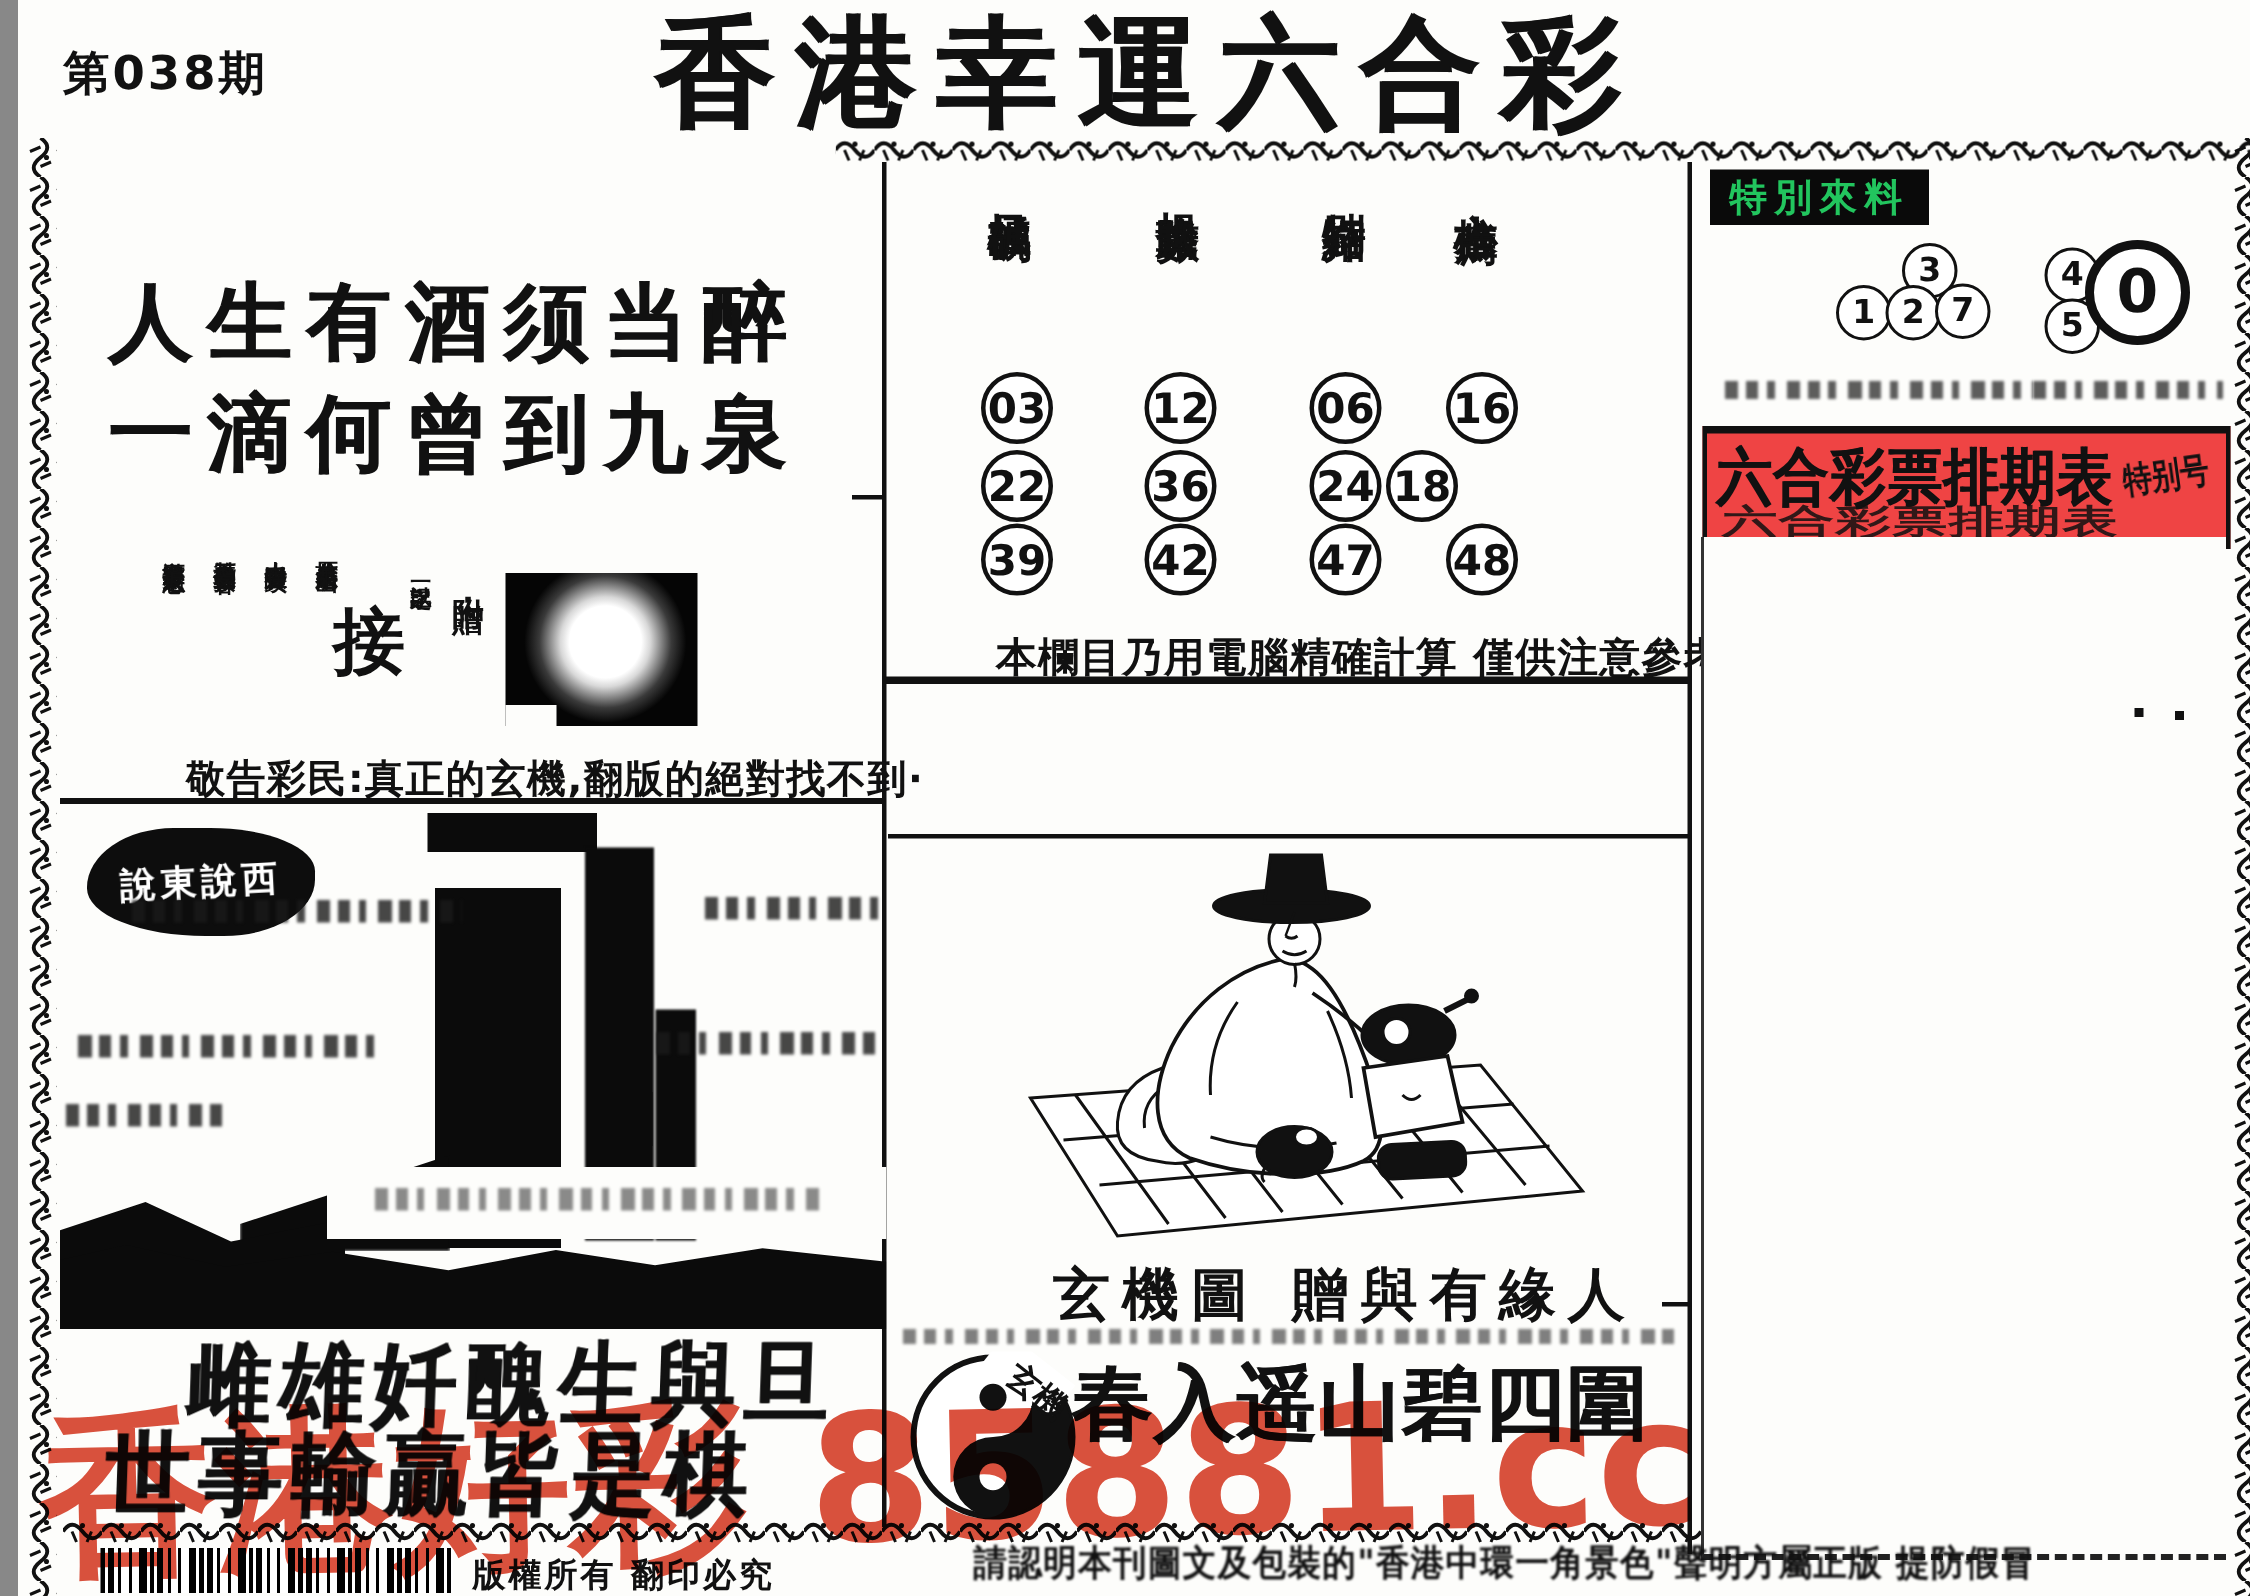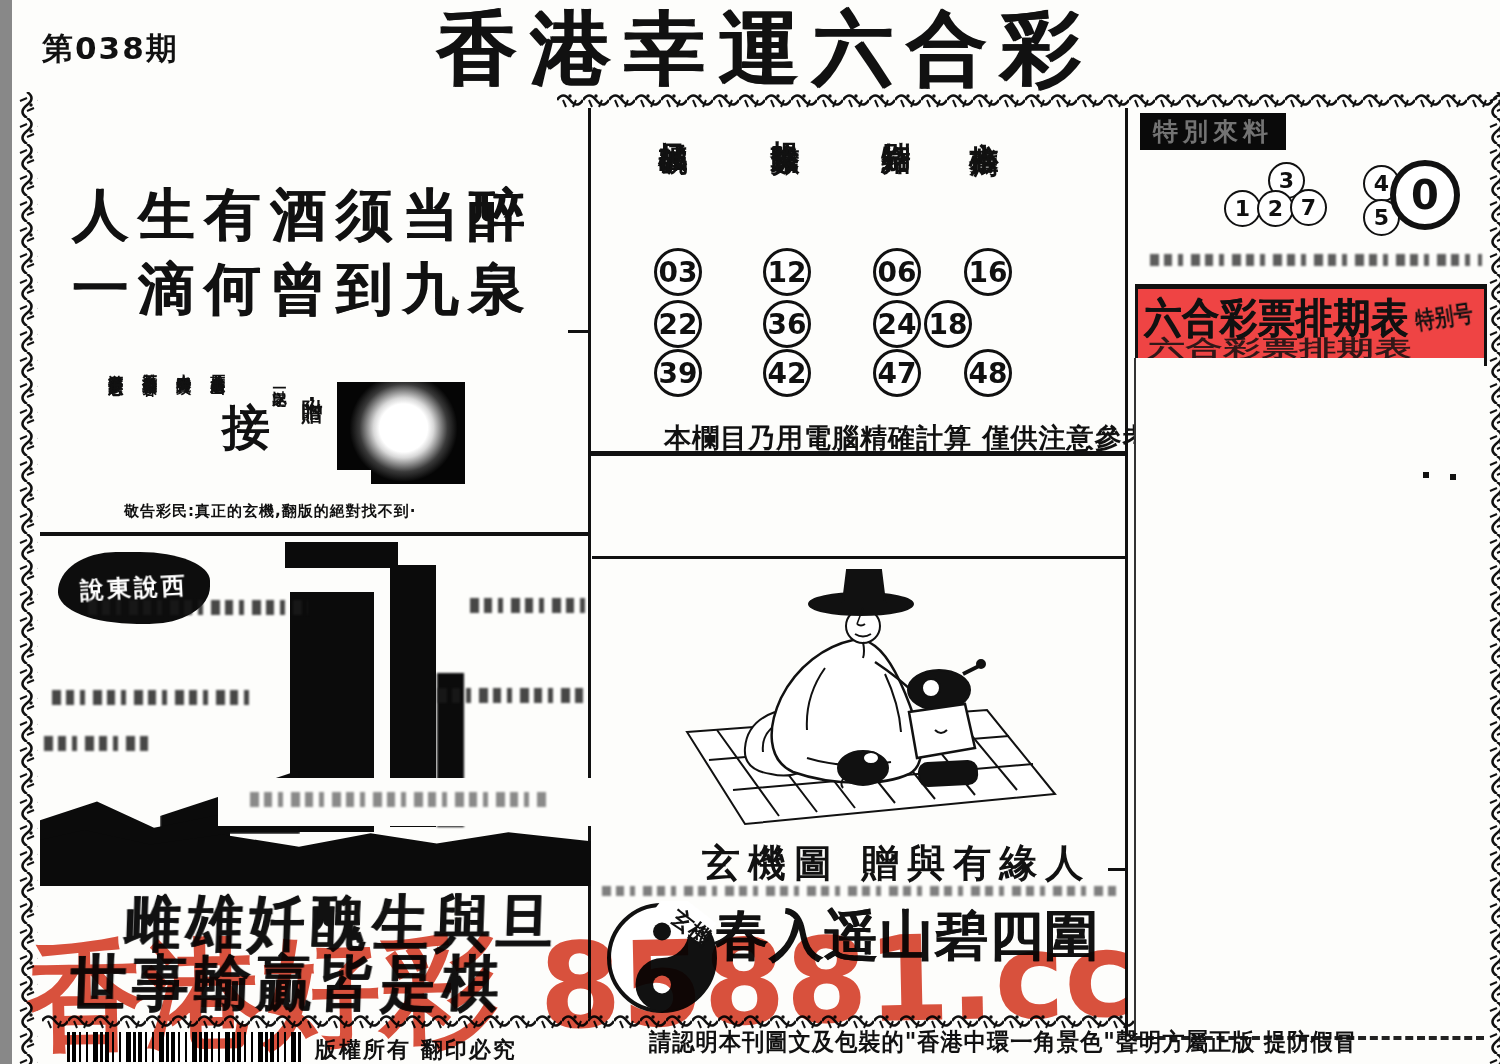--- a/index.html
+++ b/index.html
@@ -30,21 +30,21 @@
   .footer-auth{left:637px;top:1026px;font-size:24px;font-weight:700;letter-spacing:1px;filter:blur(.7px);white-space:nowrap;transform:scaleX(.93);transform-origin:left;}
   .copyright{left:303px;top:1035px;font-size:22px;font-weight:700;letter-spacing:2px;}
   .barcode{left:55px;top:1032px;width:235px;height:30px;
      background:repeating-linear-gradient(90deg,#000 0 3px,#fff 3px 5px,#000 5px 9px,#fff 9px 12px,#000 12px 14px,#fff 14px 19px,#000 19px 21px,#fff 21px 26px,#000 26px 31px,#fff 31px 33px);}
   .poem{font-size:56px;font-weight:900;letter-spacing:10px;white-space:nowrap;text-shadow:1px 0 #111;}
   .verse{font-size:15px;font-weight:700;letter-spacing:1px;line-height:1.12;}
   .tbl-header{font-size:29px;font-weight:900;line-height:1.12;letter-spacing:2px;}
   .caption{font-size:38px;font-weight:900;letter-spacing:8px;white-space:nowrap;}
   .couplet{font-size:54px;font-weight:800;white-space:nowrap;letter-spacing:1px;text-shadow:.8px 0 #111;}
   .stylized{font-size:56px;font-weight:900;white-space:nowrap;letter-spacing:6px;transform:skewX(-2deg) scaleY(1.08);text-shadow:1px 0 #111;filter:blur(.3px);}
-  .special-label{left:1128px;top:113px;width:146px;height:37px;background:#0a0a0a;color:#737373;display:flex;
+  .special-label{left:1128px;top:113px;width:146px;height:37px;background:#0a0a0a;color:#22c55e;display:flex;
                  align-items:center;justify-content:center;font-size:25px;font-weight:700;letter-spacing:5px;}
   .sched-box{left:1123px;top:284px;width:346px;height:74px;border:3px solid #111;border-top-width:5px;background:#ef4444;}
   .sched-title{position:absolute;left:6px;top:2px;font-size:41px;font-weight:900;white-space:nowrap;
                transform:scaleX(.9);transform-origin:left;letter-spacing:1px;text-shadow:1px 0 #111;}
   .sched-tag{position:absolute;right:4px;top:12px;font-size:24px;font-weight:900;transform:rotate(-8deg) scaleX(.8);filter:blur(.4px);}
   .sched-ghost{position:absolute;left:10px;top:44px;font-size:41px;font-weight:900;white-space:nowrap;
                transform:scaleX(.9) scaleY(.55);transform-origin:left top;opacity:.85;filter:blur(.5px);letter-spacing:1px;}
   .dot{width:6px;height:6px;background:#111;}
   .tick{background:#111;}
 </style>
@@ -96,21 +96,21 @@
   <div class="abs v verse" style="left:95px;top:362px;height:128px;">客游雁蕩樂忘返</div>
   <div class="abs v verse" style="left:129px;top:362px;height:128px;">贊美石僧勤接客</div>
   <div class="abs v verse" style="left:163px;top:362px;height:128px;">山水奇秀人贊嘆</div>
   <div class="abs v verse" style="left:197px;top:362px;height:128px;">雁蕩應名是若山</div>
   <div class="abs" style="left:210px;top:396px;font-size:48px;font-weight:900;">接</div>
   <div class="abs v" style="left:259px;top:380px;height:120px;font-size:14px;font-weight:700;">一字以記之</div>
   <div class="abs v" style="left:286px;top:382px;height:110px;font-size:21px;font-weight:800;letter-spacing:4px;">附贈:</div>
   <div class="abs" style="left:325px;top:382px;width:128px;height:102px;background:radial-gradient(circle at 52% 45%,#ffffff 0 24px,#d8d8d8 30px,#3a3a3a 44px,#050505 54px);"></div>
   <div class="abs" style="left:325px;top:470px;width:34px;height:14px;background:#fdfdfb;"></div>
 
-  <div class="abs" style="left:112px;top:502px;font-size:15px;font-weight:700;letter-spacing:1px;">敬告彩民:真正的玄機,翻版的絕對找不到·</div>
+  <div class="abs" style="left:112px;top:502px;font-size:26px;font-weight:700;letter-spacing:1px;">敬告彩民:真正的玄機,翻版的絕對找不到·</div>
 
   <div class="abs" style="left:28px;top:540px;width:551px;height:346px;overflow:hidden;">
     <div class="abs blob" style="left:18px;top:12px;width:152px;height:72px;">
       <span style="color:#fff;font-size:24px;font-weight:700;letter-spacing:3px;transform:rotate(-3deg);filter:blur(.4px);">說東說西</span>
     </div>
     <div class="abs building" style="left:245px;top:2px;width:113px;height:26px;"></div>
     <div class="abs building" style="left:250px;top:52px;width:84px;height:240px;"></div>
     <div class="abs building" style="left:350px;top:25px;width:46px;height:262px;filter:blur(.6px);"></div>
     <div class="abs building" style="left:397px;top:133px;width:27px;height:154px;filter:blur(.8px);"></div>
     <div class="abs building" style="left:382px;top:188px;width:13px;height:36px;"></div>

